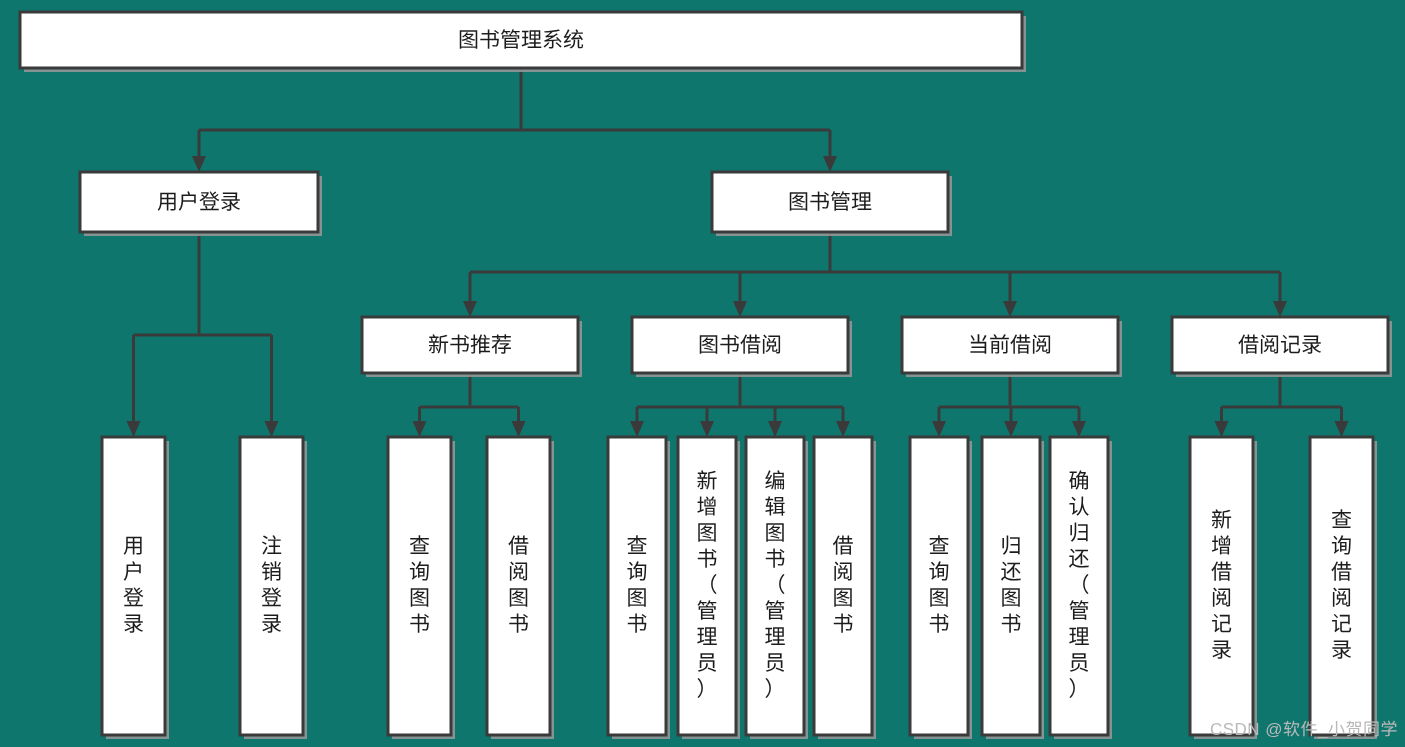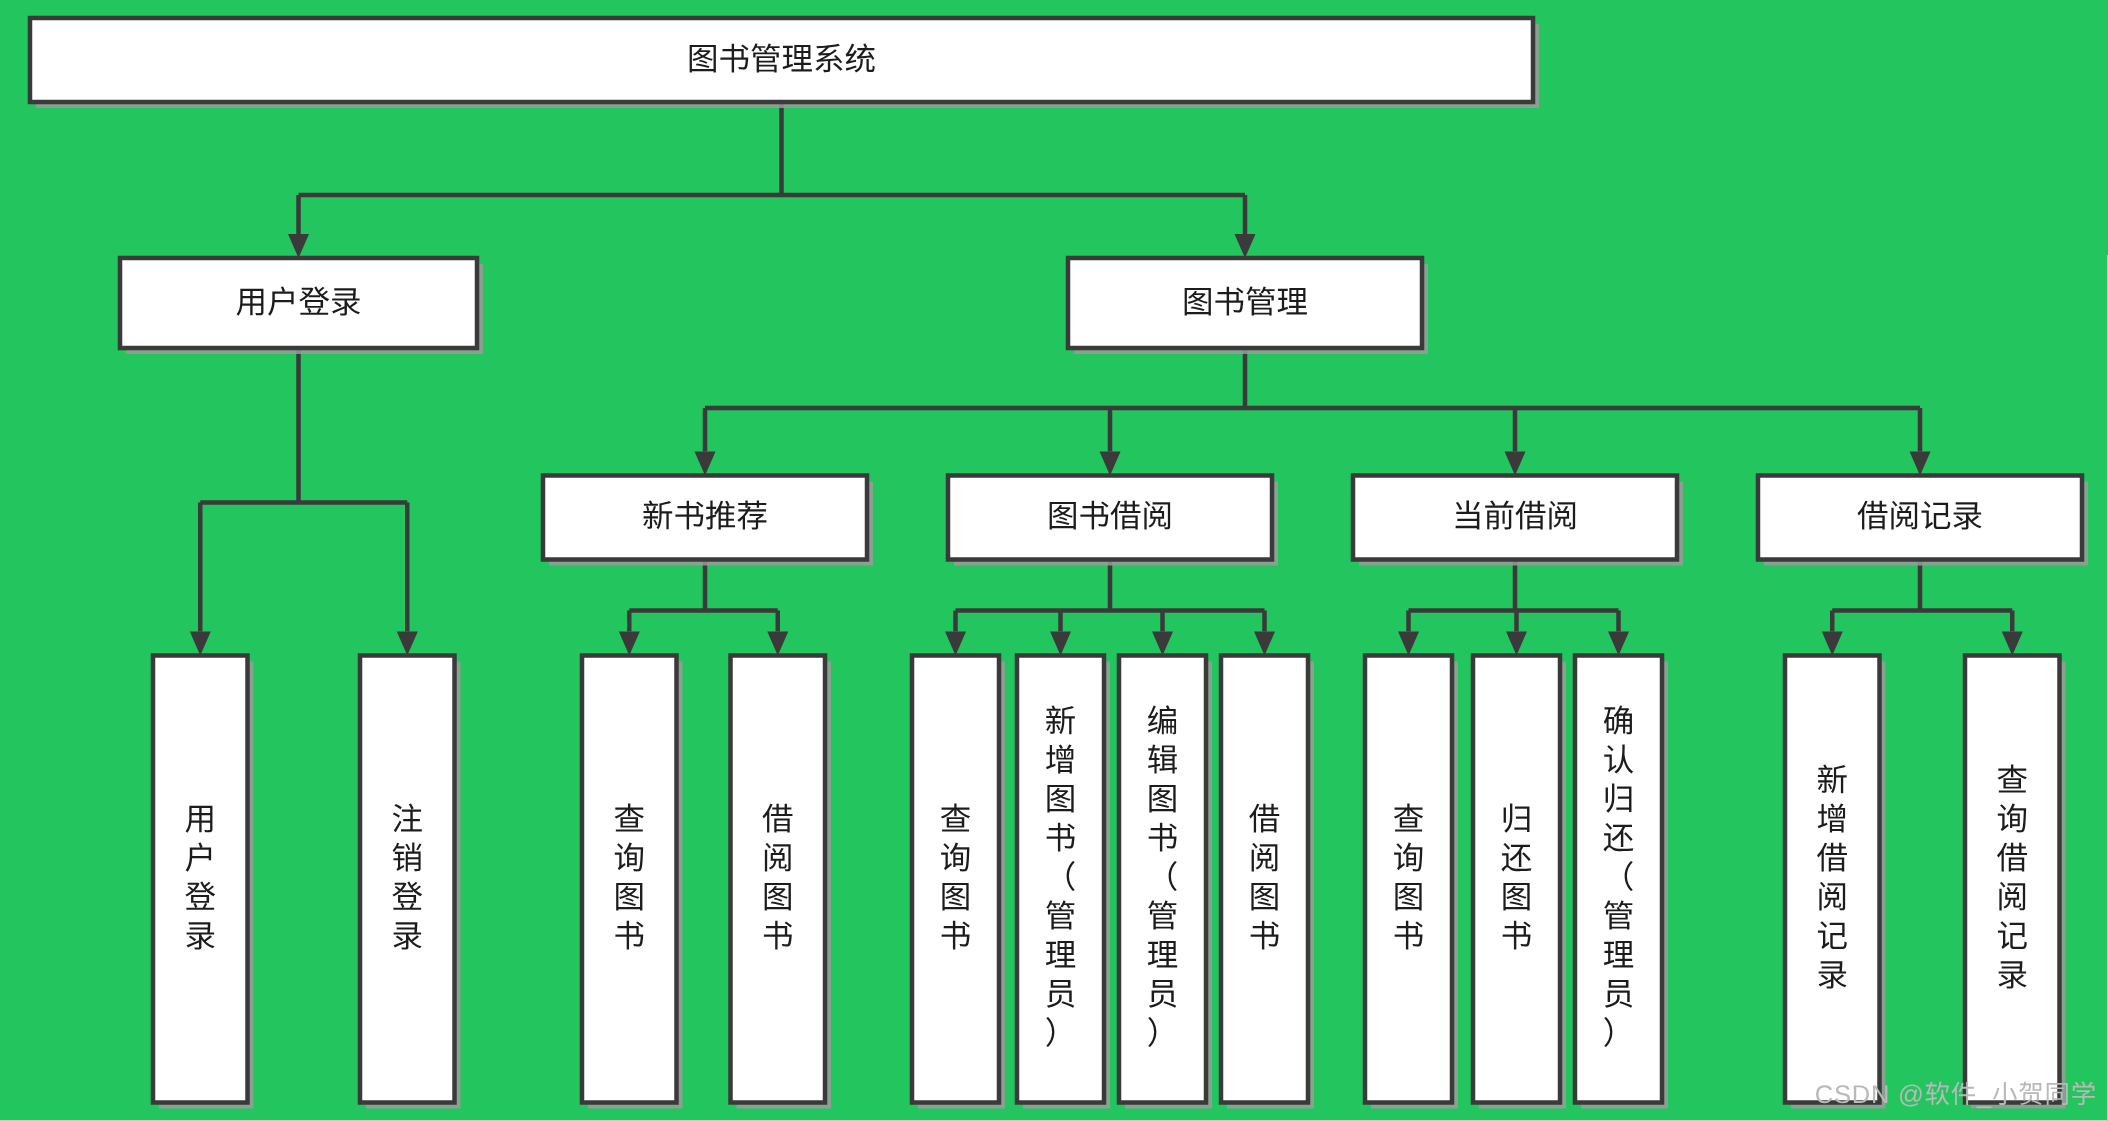--- a/index.html
+++ b/index.html
@@ -8,21 +8,21 @@
     padding: 0;
     background: #ffffff;
   }
   body {
     font-family: "Liberation Sans", "DejaVu Sans", sans-serif;
   }
   #diagram-root {
     position: relative;
     width: 1405px;
     height: 747px;
-    background: #22c55e;
+    background: #0f766e;
     overflow: hidden;
   }
   svg#tree-canvas {
     position: absolute;
     left: 0;
     top: 0;
     width: 1405px;
     height: 747px;
     display: block;
   }

